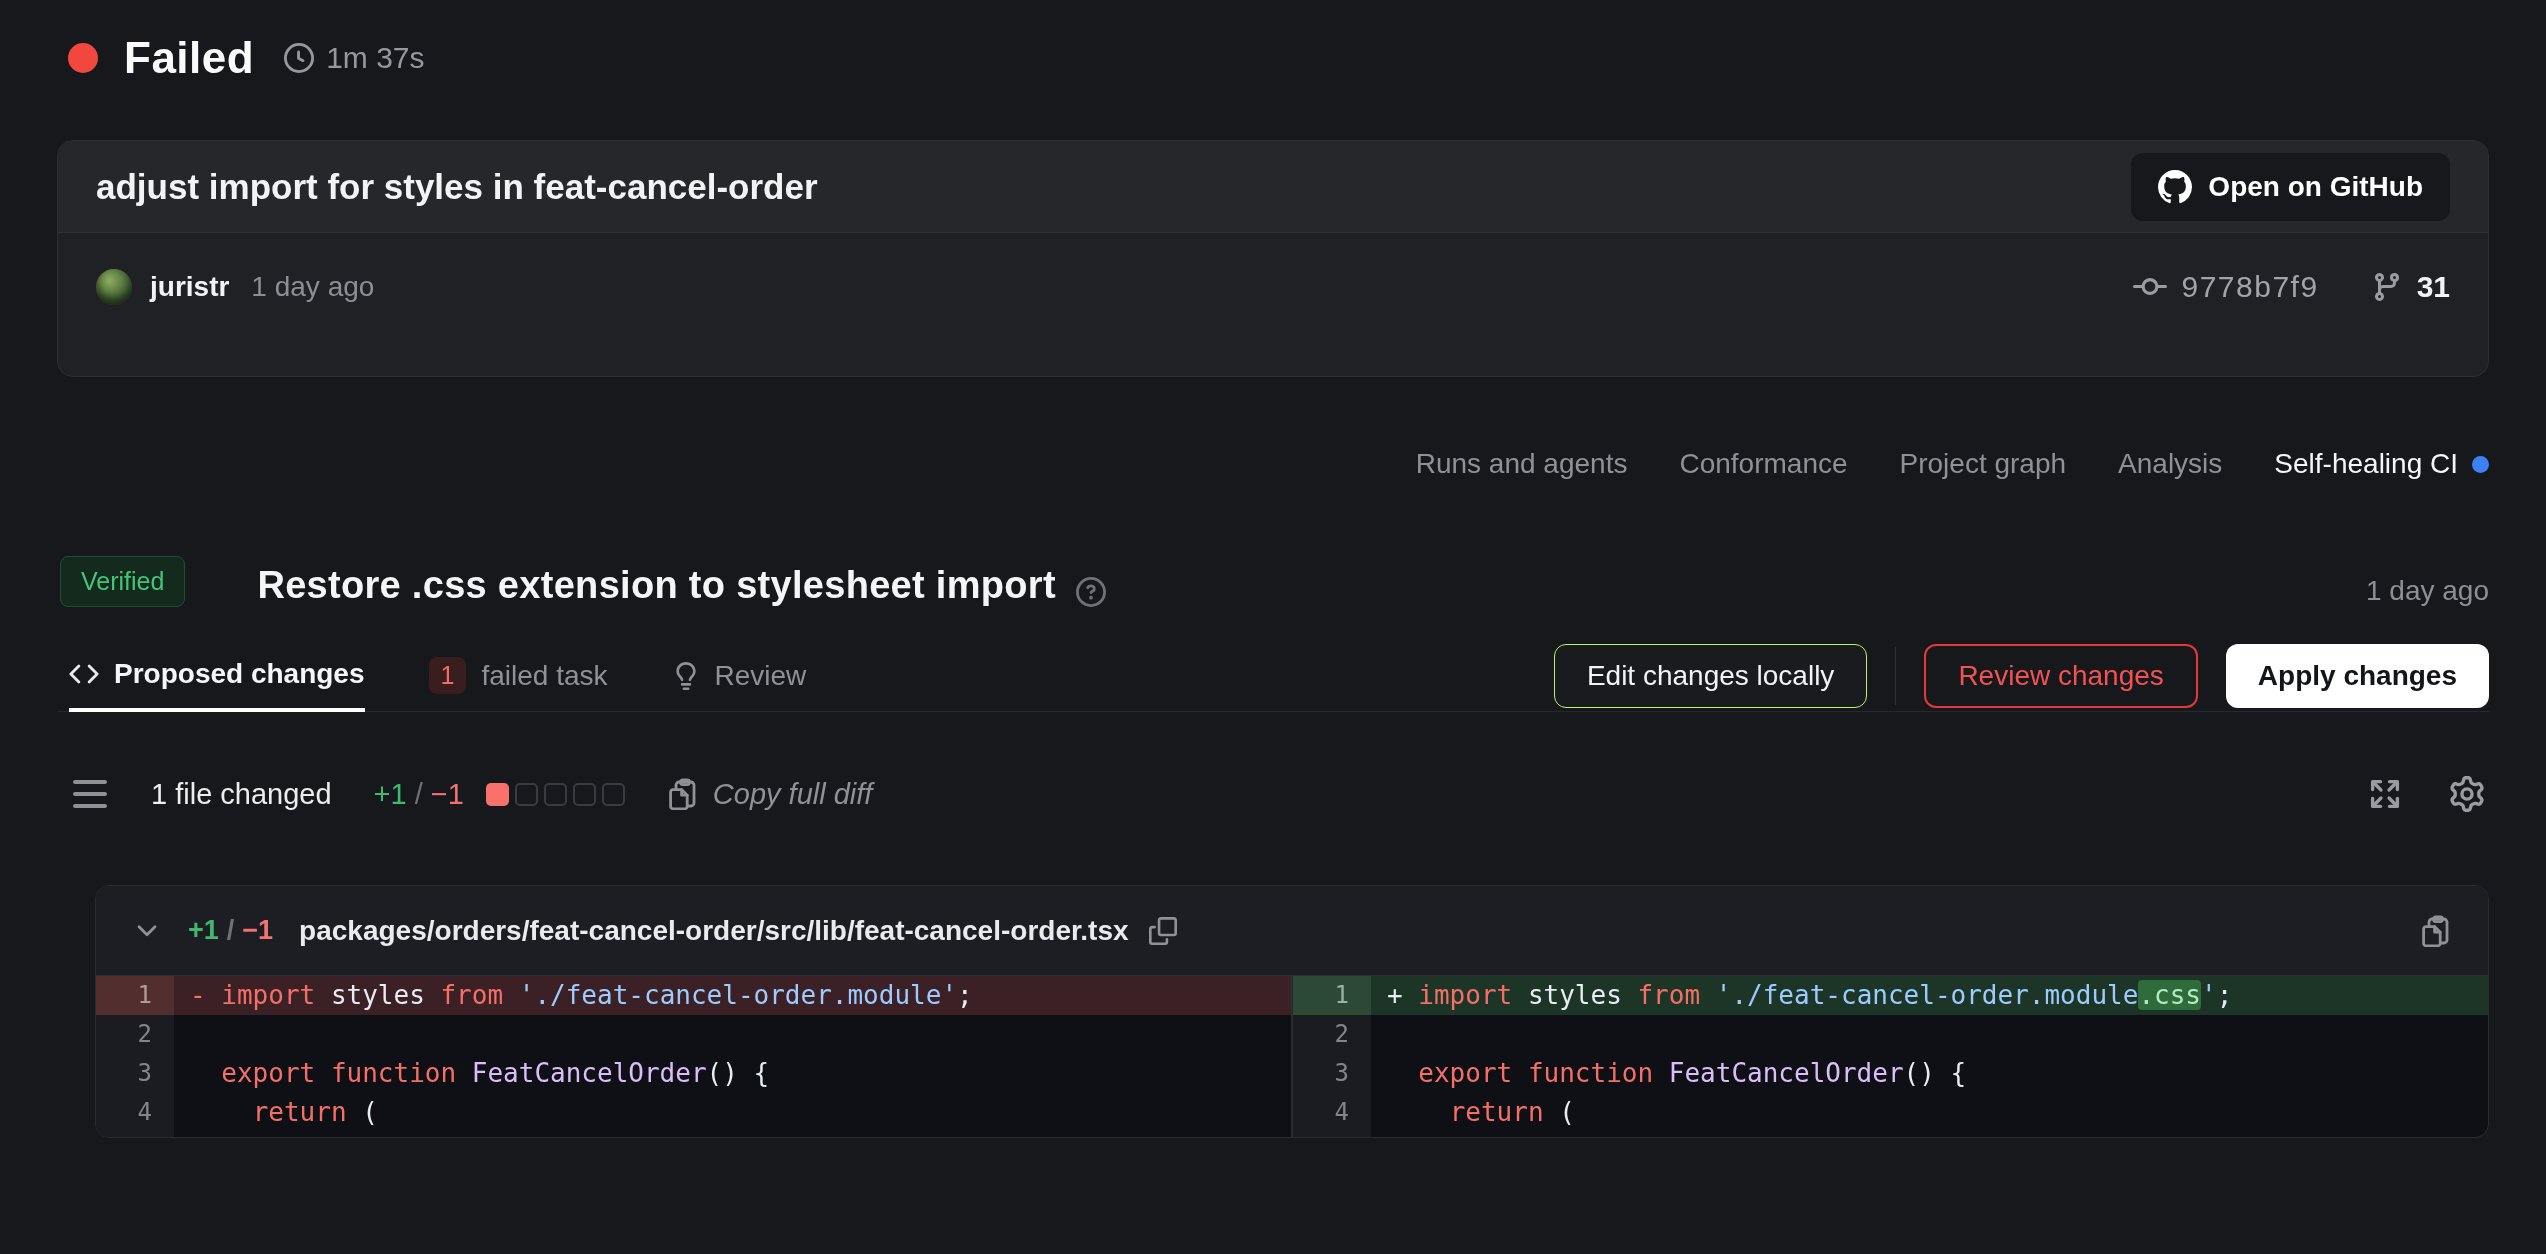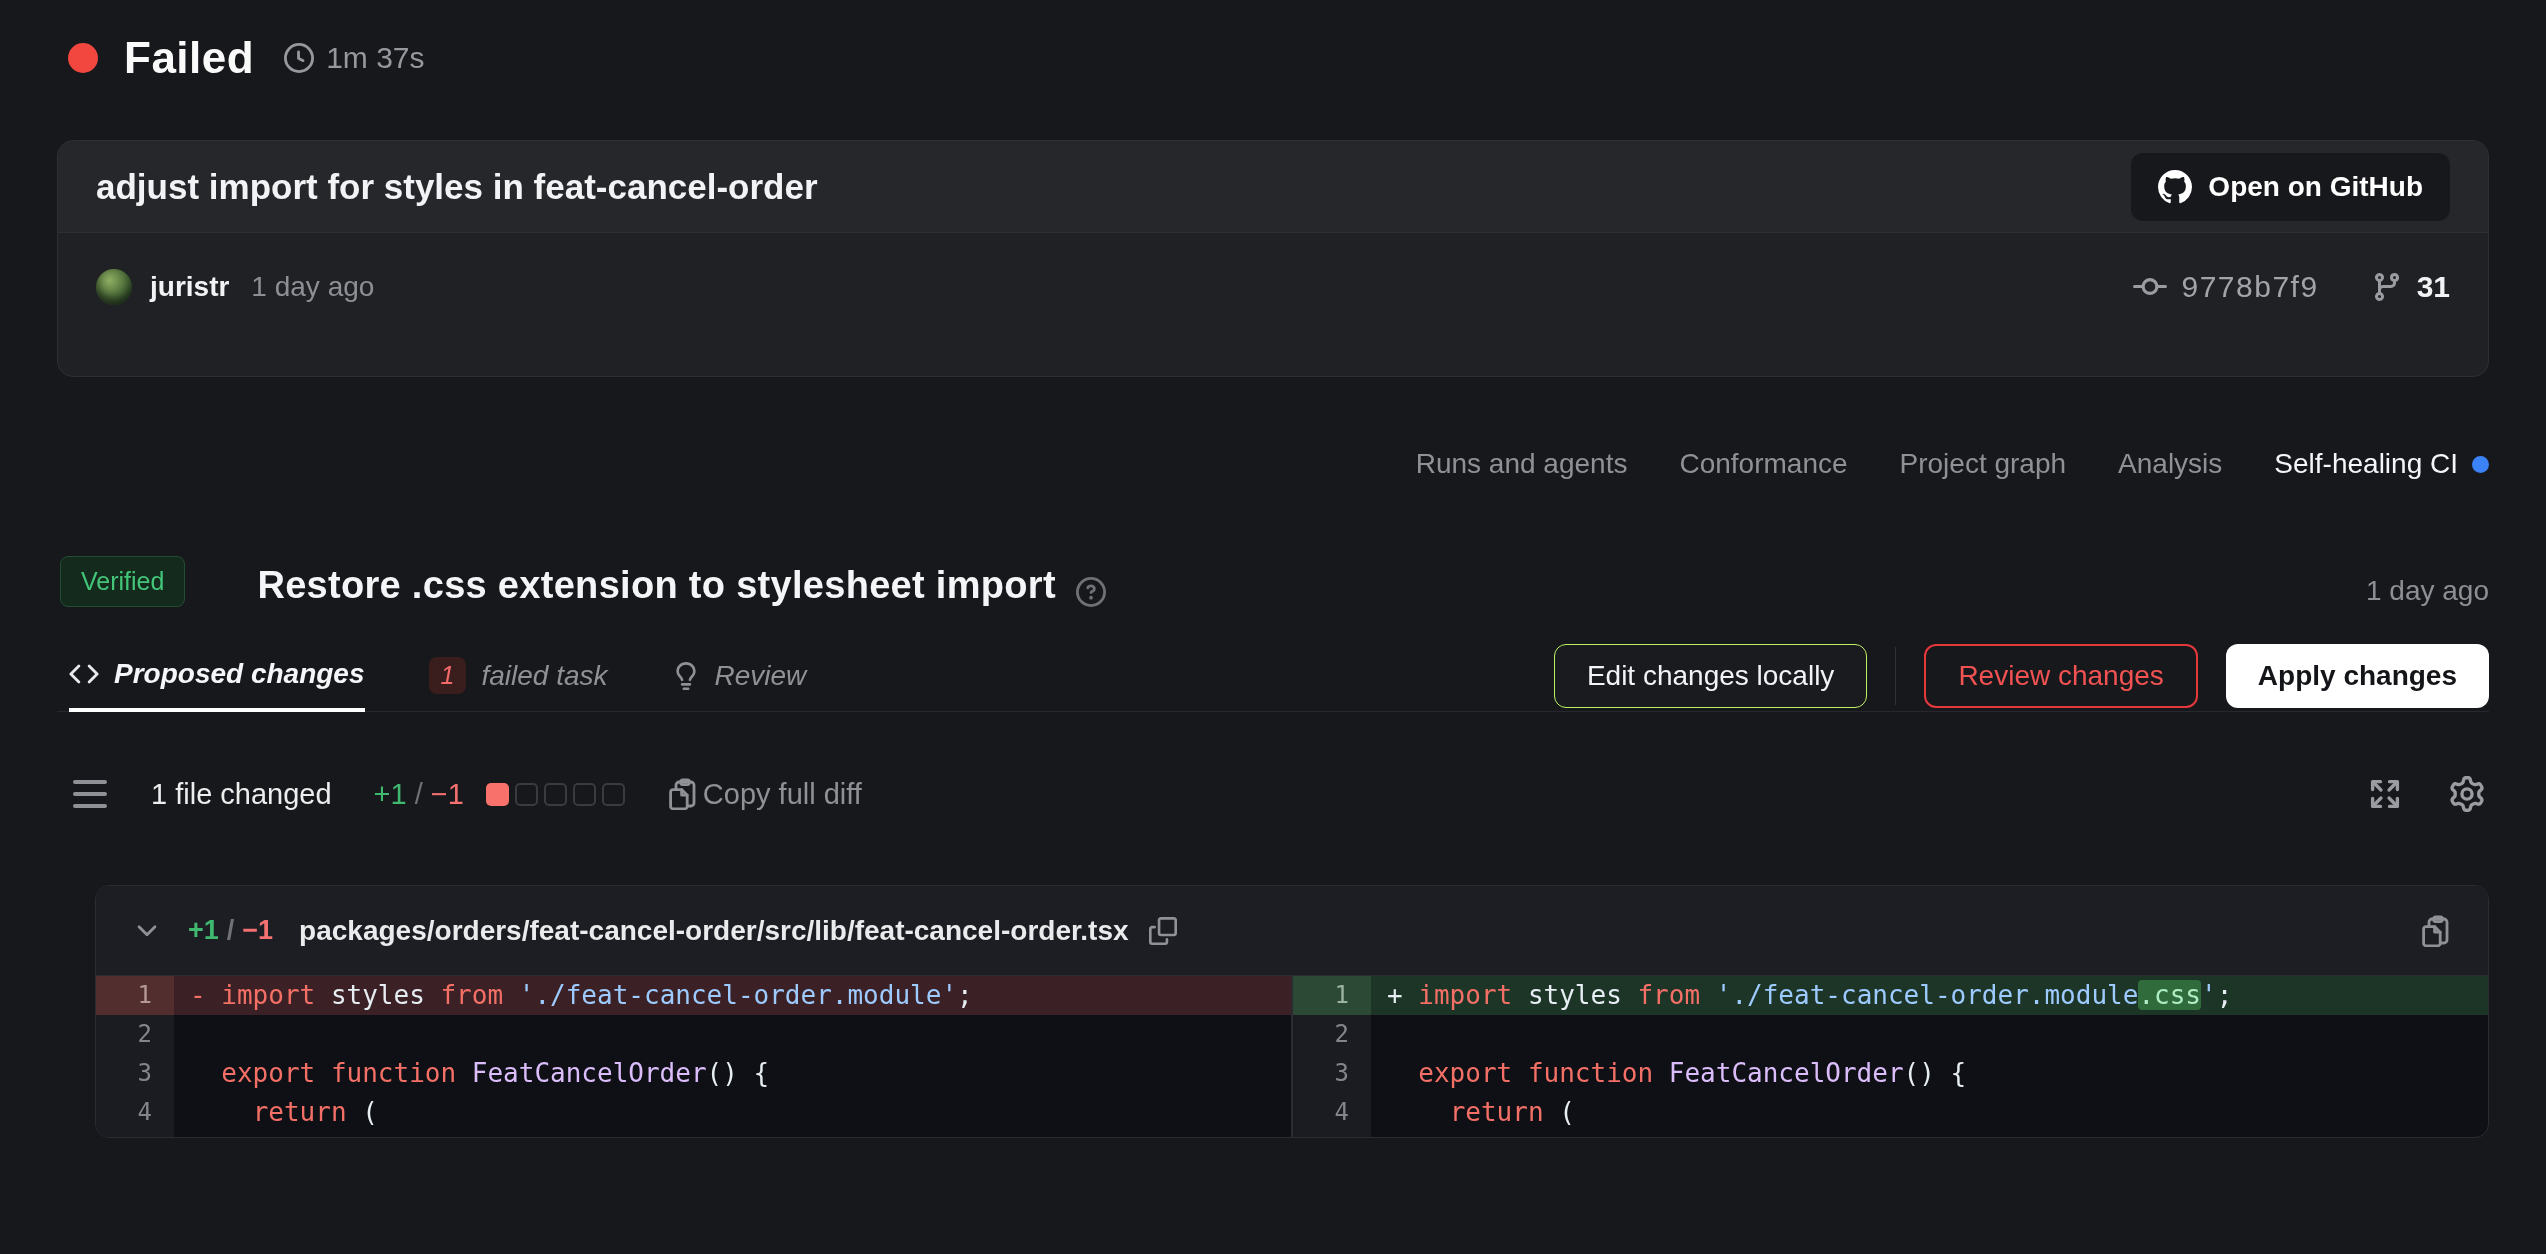--- a/index.html
+++ b/index.html
@@ -49,21 +49,21 @@
   .fix-header { position:absolute; left:60px; right:57px; top:556px; display:flex; align-items:flex-end; }
   .verified-badge { font-size:25px; color:#43c578; background:#132a1d; border:1px solid #224d33;
     border-radius:8px; padding:10px 20px; }
   .fix-title { font-size:38px; font-weight:700; color:#f4f5f7; margin-left:72px; letter-spacing:0.3px; }
   .help-icon-wrap { margin-left:20px; display:flex; align-items:center; }
   .fix-time { margin-left:auto; font-size:28px; color:#8d8f95; }
 
   
   .tabs-row { position:absolute; left:57px; right:57px; top:640px; height:72px;
     display:flex; align-items:center; border-bottom:1px solid #27282d; }
-  .tabs-group { display:flex; align-items:stretch; height:100%; gap:64px; margin-left:12px;font-style:italic; }
+  .tabs-group { display:flex; align-items:stretch; height:100%; gap:64px; margin-left:12px; }
   .tab { display:flex; align-items:center; gap:15px; font-size:28px; color:#8f9196; cursor:pointer; }
   .tab.active { color:#f5f6f8; font-weight:600; border-bottom:4px solid #ffffff; margin-bottom:-1px; }
   .tab-badge { font-size:25px; color:#f46a6a; background:#3a1d1d; border-radius:8px; padding:4px 12px; }
   .actions-group { margin-left:auto; display:flex; align-items:center; gap:28px; }
   .btn { font-family:"Liberation Sans", sans-serif; font-size:28px; border-radius:12px; height:64px;
     padding:0 32px; cursor:pointer; display:flex; align-items:center; }
   .btn-edit { background:#1a1b1f; border:1px solid #bef264; color:#f2f3f5; font-weight:500; }
   .v-divider { width:1px; height:58px; background:#303136; }
   .btn-reject { background:transparent; border:2px solid #e5383b; color:#f25252; font-weight:500; }
   .btn-apply { background:#ffffff; border:none; color:#141519; font-weight:600; }
@@ -74,21 +74,21 @@
   .hamburger span { display:block; width:34px; height:4px; border-radius:2px; background:#8f9196; }
   .files-changed { font-size:29px; color:#eceded; margin-left:44px; }
   .stat-group { display:flex; align-items:center; margin-left:42px; font-size:29px; gap:8px; }
   .stat-add { color:#3fb970; }
   .stat-slash { color:#6f7177; }
   .stat-del { color:#f47171; }
   .squares { display:flex; gap:6px; margin-left:22px; }
   .square { width:23px; height:23px; border-radius:5px; }
   .square.del { background:#f8716a; }
   .square.empty { border:2px solid #3a3b41; }
-  .copy-diff { display:flex; align-items:center; gap:4px; margin-left:42px; color:#8f9196; font-size:29px; cursor:pointer; }
+  .copy-diff { display:flex; align-items:center; gap:14px; margin-left:42px; color:#8f9196; font-size:29px; cursor:pointer;font-style:italic; }
   .toolbar-right { margin-left:auto; display:flex; align-items:center; gap:46px; margin-right:4px; }
   .toolbar-right .icon { cursor:pointer; }
 
   
   .diff-card { position:absolute; left:95px; top:885px; width:2394px; height:253px;
     border-radius:14px; border:1px solid #2b2c32; background:#0e1015; overflow:hidden; }
   .diff-file-header { height:90px; background:#1d1e23; border-bottom:1px solid #2b2c32;
     display:flex; align-items:center; padding:0 36px; }
   .file-stats { display:flex; align-items:center; gap:8px; font-size:27px; font-weight:600; margin-left:26px; }
   .file-path { font-size:28px; font-weight:600; color:#eaebed; margin-left:26px; }

